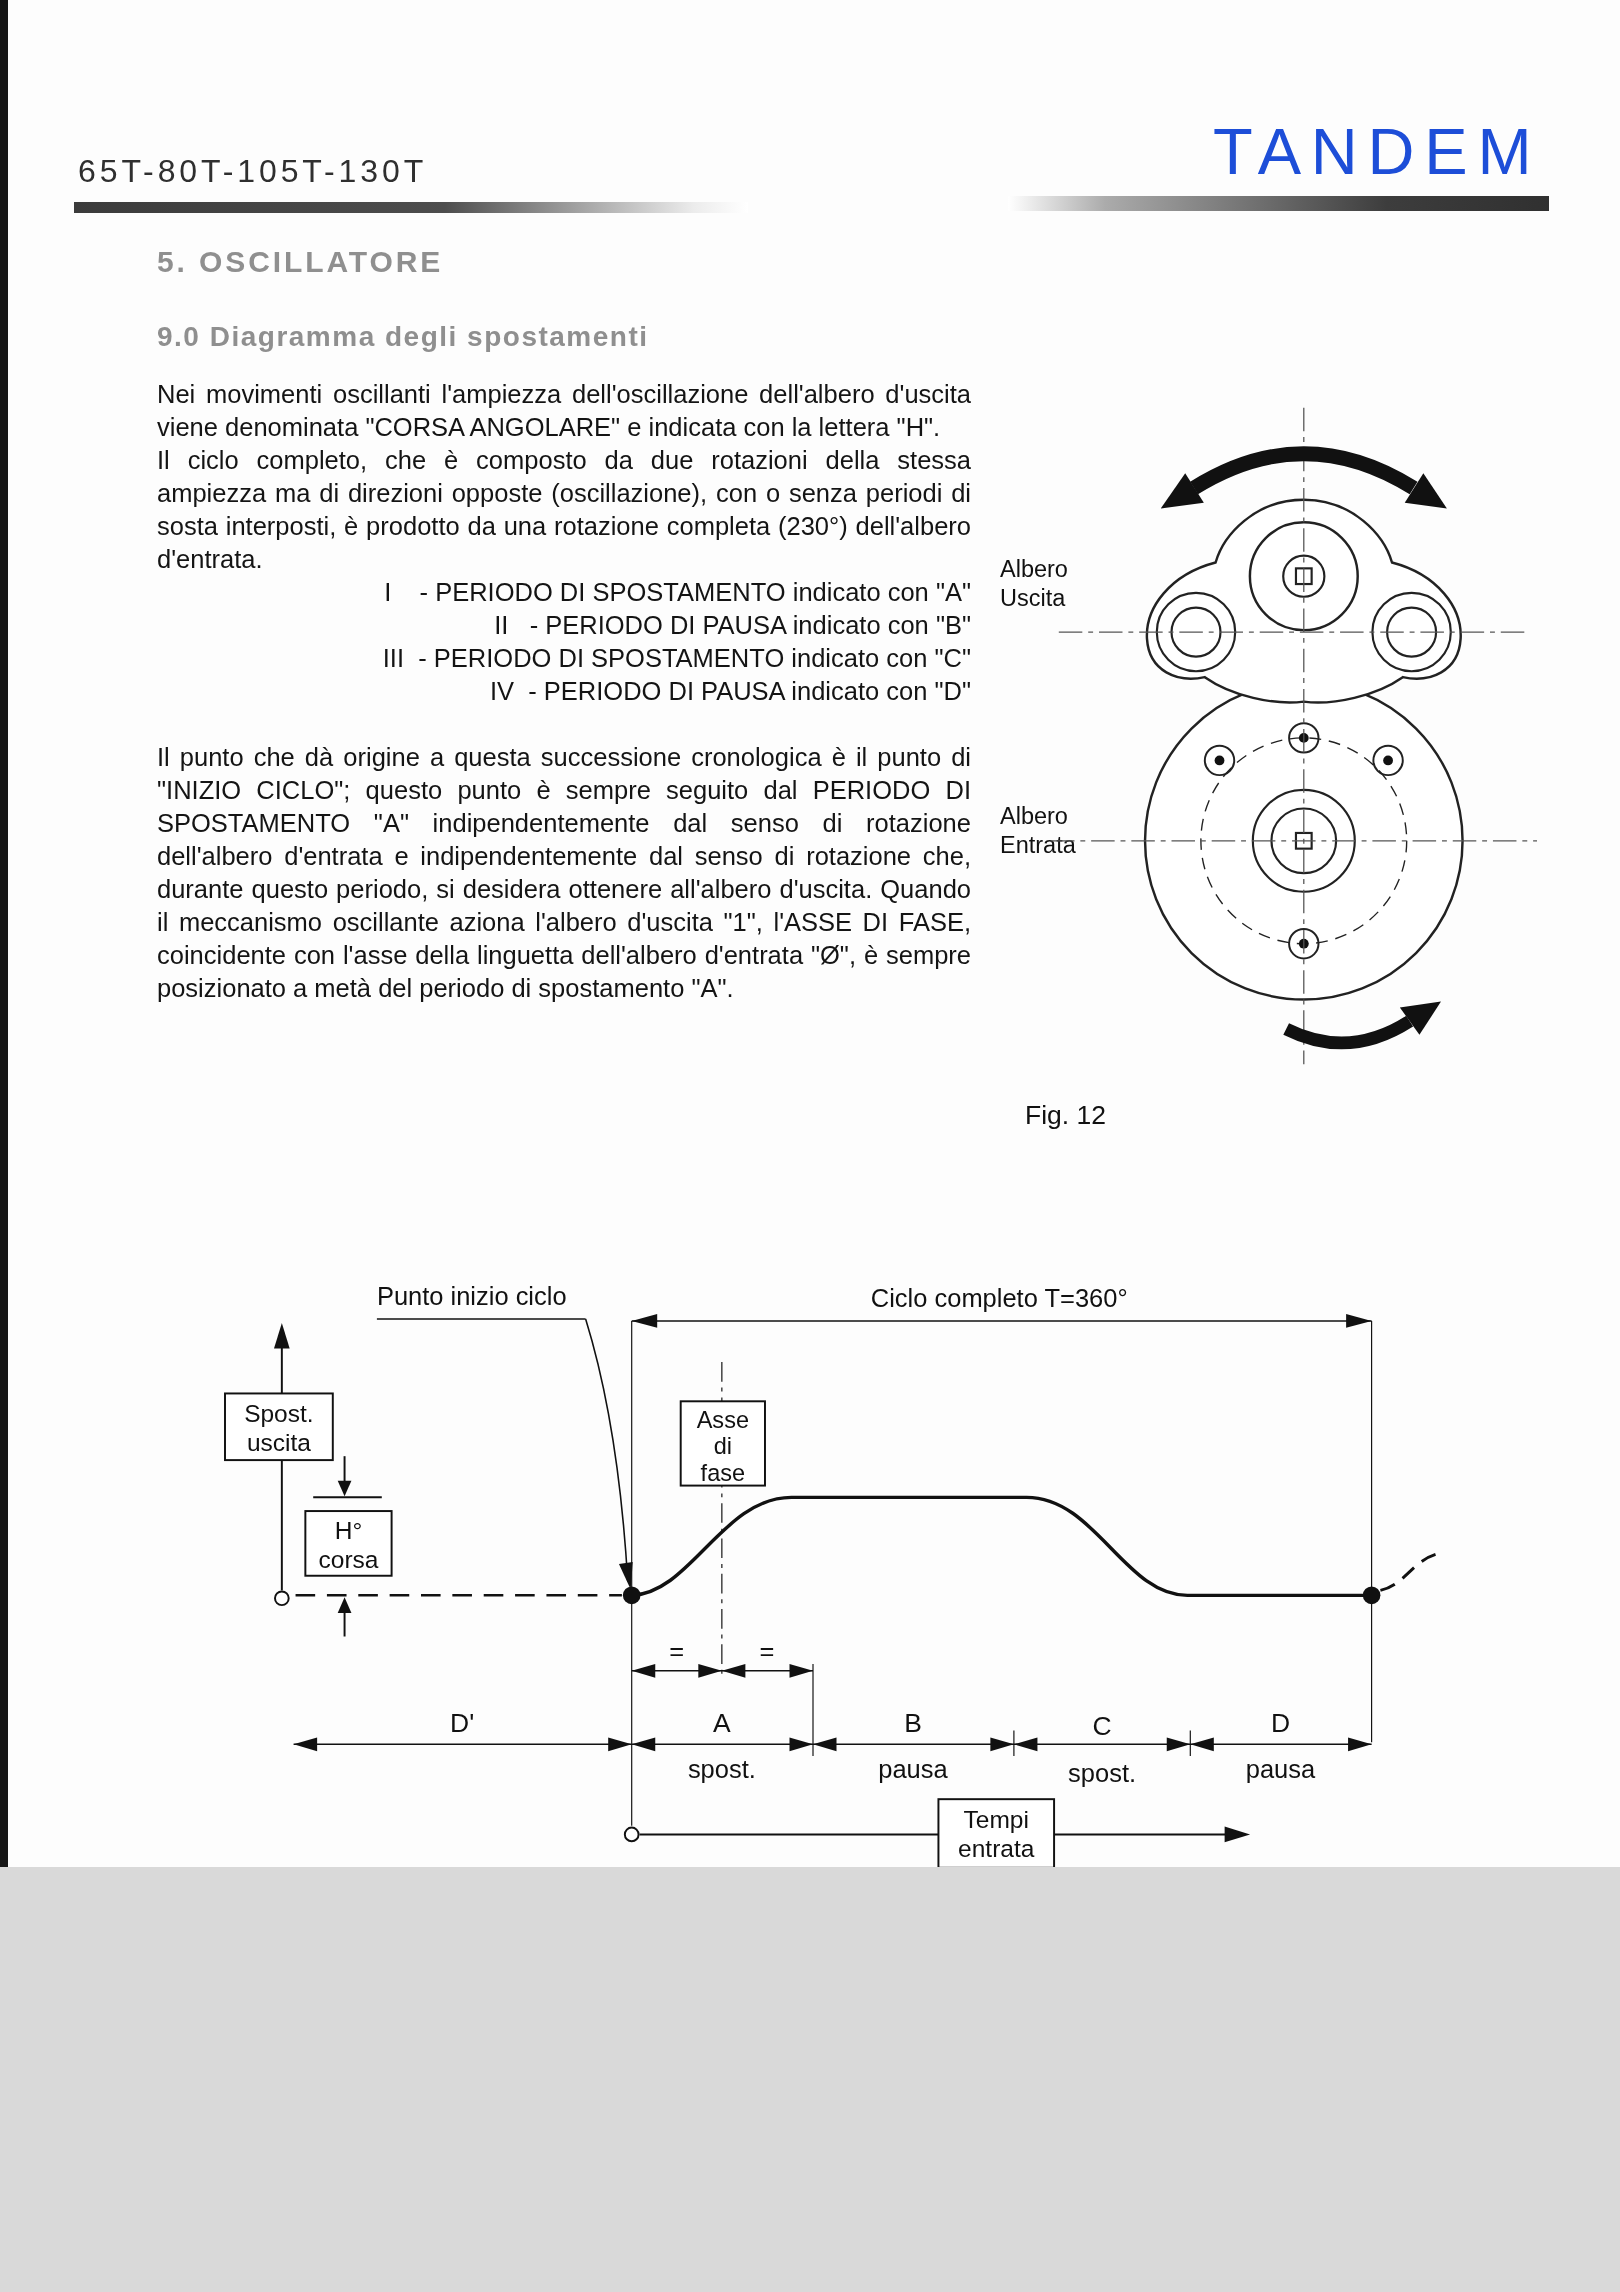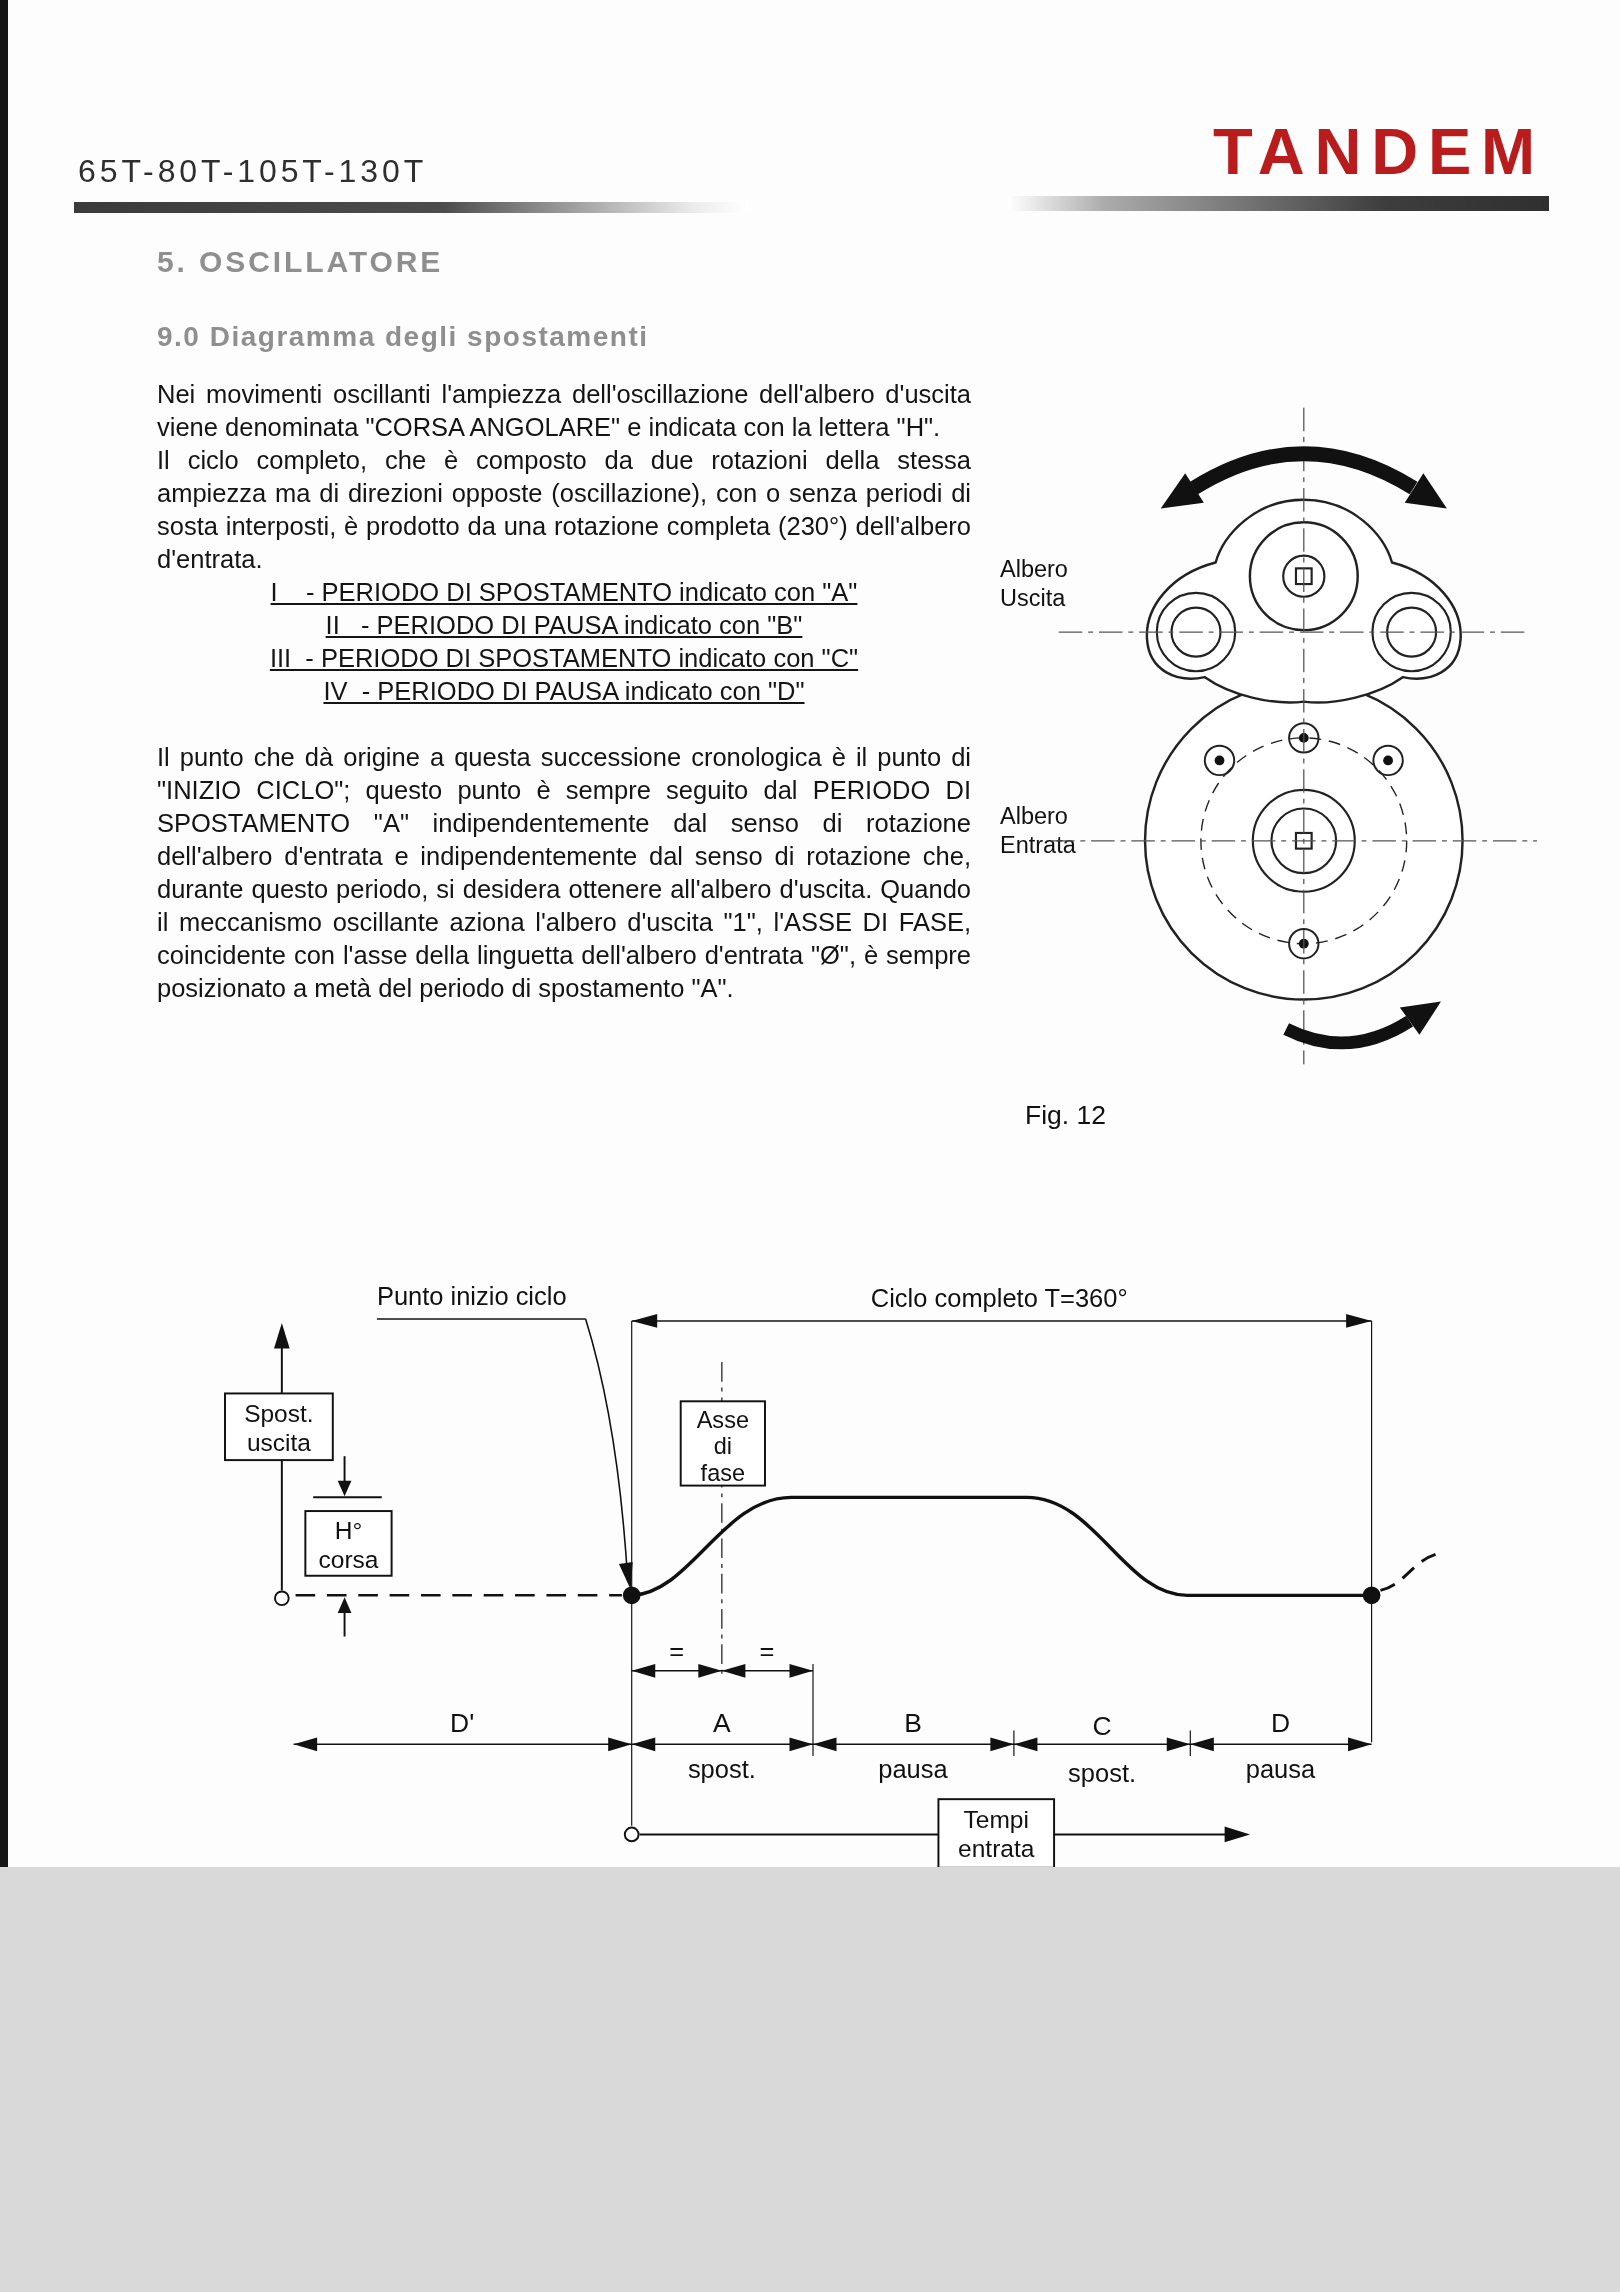--- a/index.html
+++ b/index.html
@@ -3,28 +3,28 @@
 <meta charset="utf-8">
 <style>
   html,body{margin:0;padding:0;background:#d9d9d9;}
   .page{position:relative;width:1620px;height:1867px;background:#fdfdfd;
         font-family:"Liberation Sans",sans-serif;color:#111;overflow:hidden;margin:0 auto;}
   .abs{position:absolute;}
   .scan-edge{left:0;top:0;width:7.8px;height:2293px;background:#161616;}
   .models{left:78px;top:153px;font-size:32px;letter-spacing:3.9px;color:#2f2f2f;font-weight:400;}
   .models-bar{left:74px;top:202px;width:674px;height:10.8px;
         background:linear-gradient(to right,#3b3b3b 0%,#4d4d4d 55%,#ececec 92%,#ffffff 100%);}
-  .brand{left:1213px;top:114px;font-size:65px;letter-spacing:9.8px;color:#b91c1c;font-weight:700;}
+  .brand{left:1213px;top:114px;font-size:65px;letter-spacing:9.8px;color:#1d4ed8;font-weight:400;}
   .brand-bar{left:1008px;top:196px;width:541px;height:14.7px;
         background:linear-gradient(to right,#ffffff 0%,#ababab 18%,#3d3d3d 70%,#303030 100%);}
   .sec-title{left:157px;top:245px;font-size:30px;font-weight:bold;color:#8f8f8f;letter-spacing:2.9px;}
   .sec-subtitle{left:157px;top:321px;font-size:28px;font-weight:bold;color:#8f8f8f;letter-spacing:1.5px;}
   .bodycol{left:157px;top:378px;width:814px;font-size:25.5px;line-height:33px;text-align:justify;color:#141414;}
   .bodycol p{margin:0;}
-  .bodycol .listline{white-space:pre;text-align:center;text-decoration:underline;}
+  .bodycol .listline{white-space:pre;text-align:right;}
   .bodycol .gap{margin-top:33px;}
   .fig-label{font-size:23.5px;line-height:29px;color:#111;}
   .fig-caption{font-size:26.5px;color:#111;}
   svg text{font-family:"Liberation Sans",sans-serif;fill:#111;}
   .footer-bar{left:867px;top:2168px;width:647px;height:29px;
         background:linear-gradient(to right,#ffffff 0%,#c6c6c6 15%,#8a8a8a 45%,#3a3a3a 85%,#2d2d2d 100%);}
   .footer-bar .pagenum{position:absolute;right:37px;top:0;line-height:29px;color:#fff;font-size:24.5px;font-weight:bold;text-align:center;}
 </style>
 </head>
 <body>

